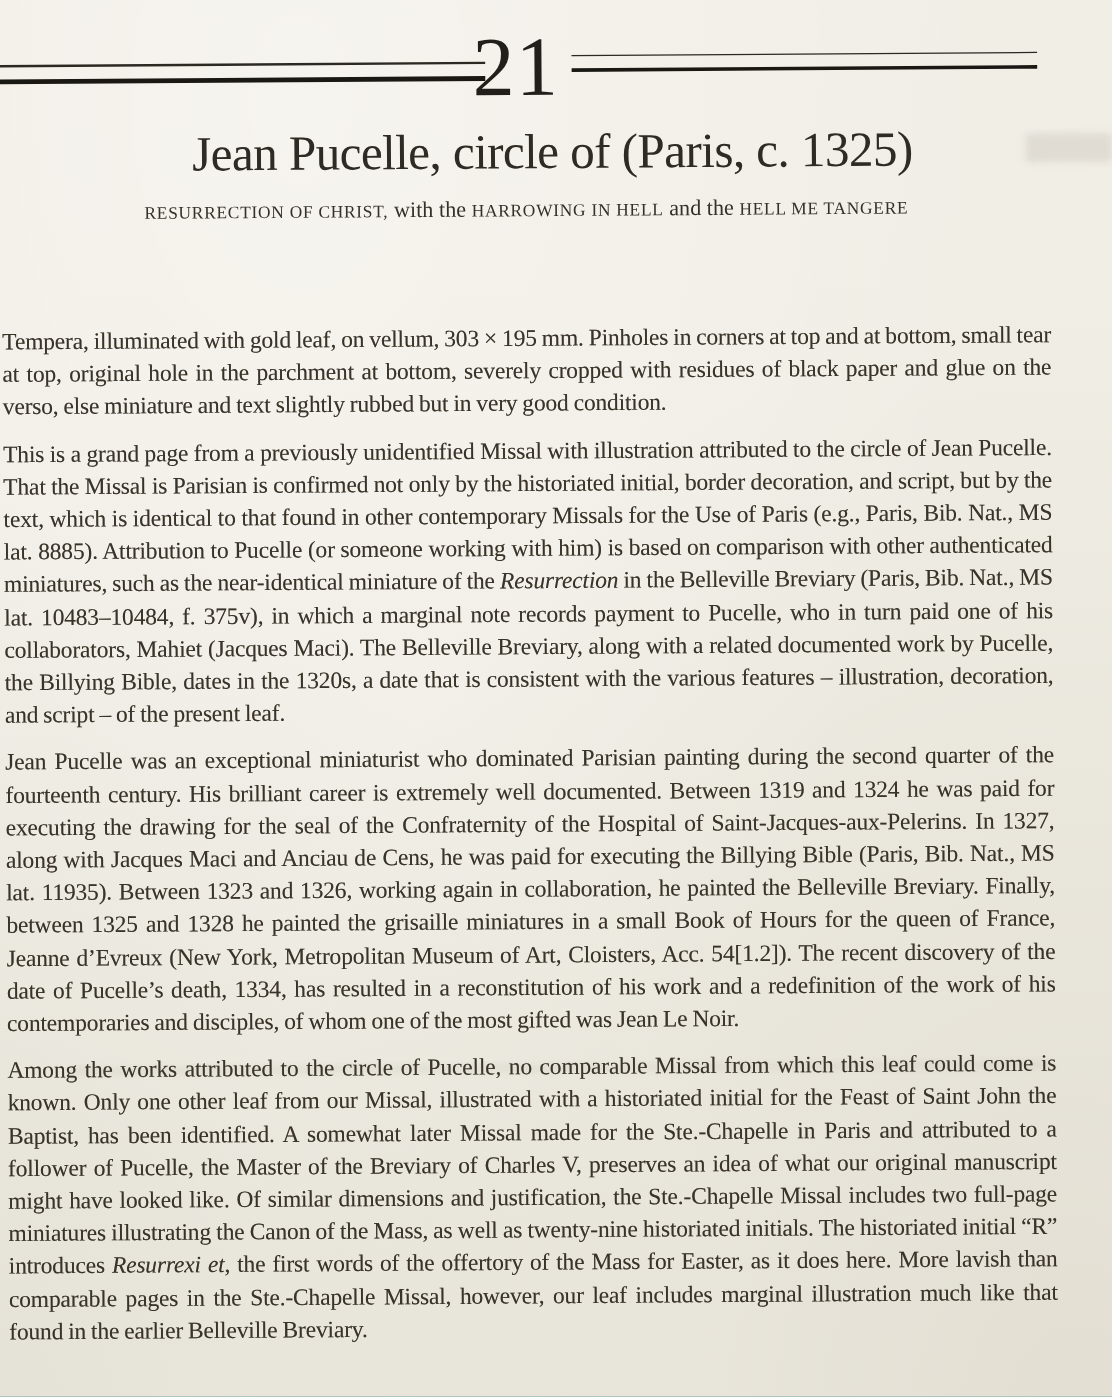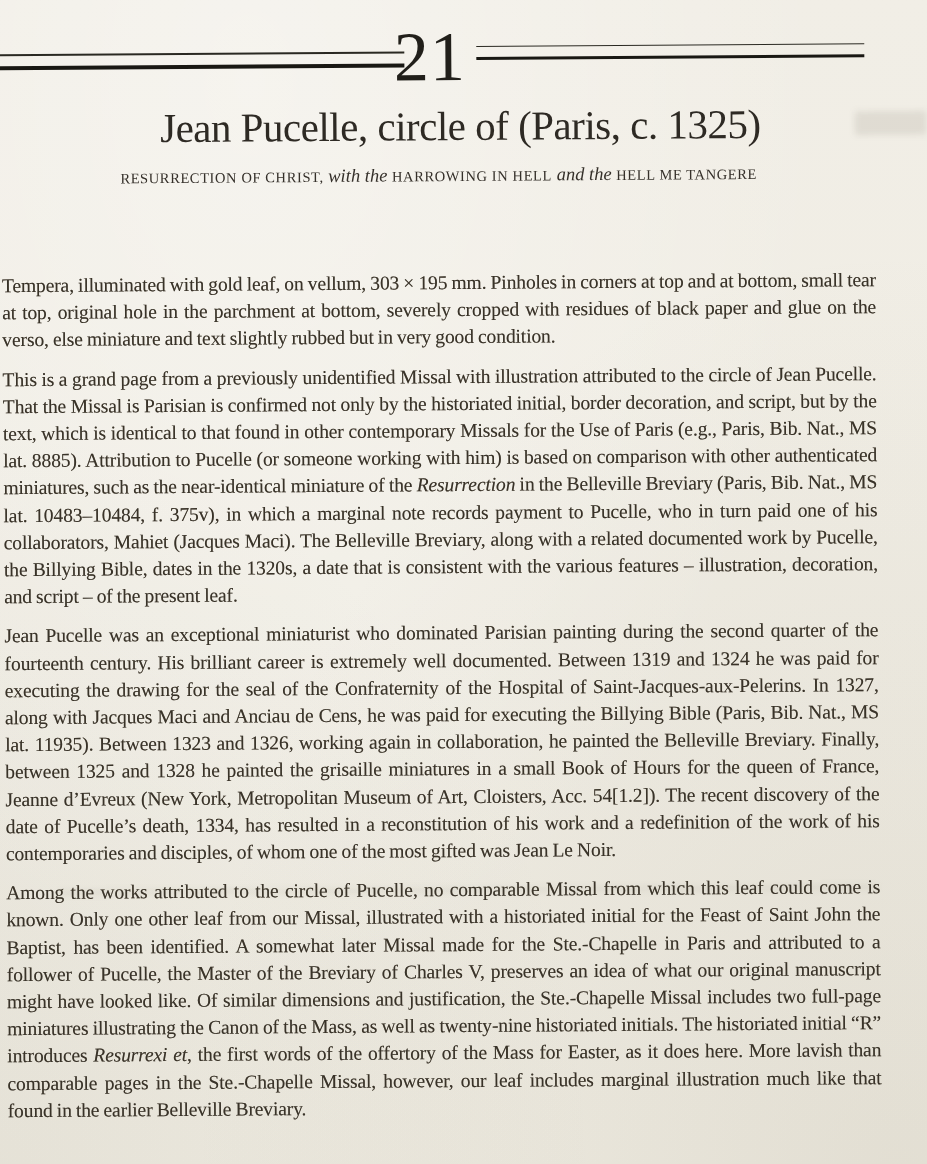--- a/index.html
+++ b/index.html
@@ -64,21 +64,21 @@
 
   .subtitle {
     position: absolute;
     top: 179px; left: 0; width: 100%;
     text-align: center;
     transform: translateX(-22px);
     color: #35302a;
     white-space: nowrap;
   }
   .subtitle .sc { font-size: 14.5px; letter-spacing: 0.6px; }
-  .subtitle .lc { font-size: 18.5px; font-style: italic; }
+  .subtitle .lc { font-size: 18.5px; }
 
   .body {
     position: absolute;
     top: 283px; left: 18px; width: 874px;
     text-align: justify;
     font-size: 19.6px;
     line-height: 27.2px;
     letter-spacing: -0.15px;
     word-spacing: -0.6px;
     color: #393329;

